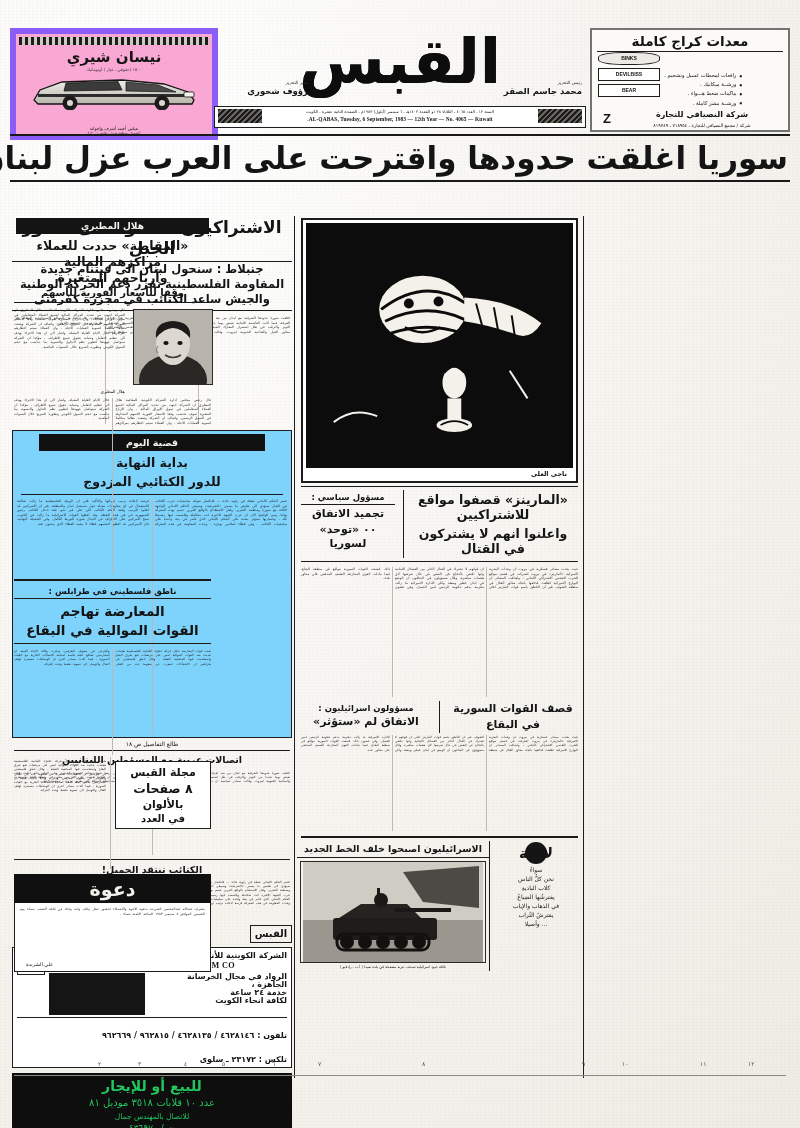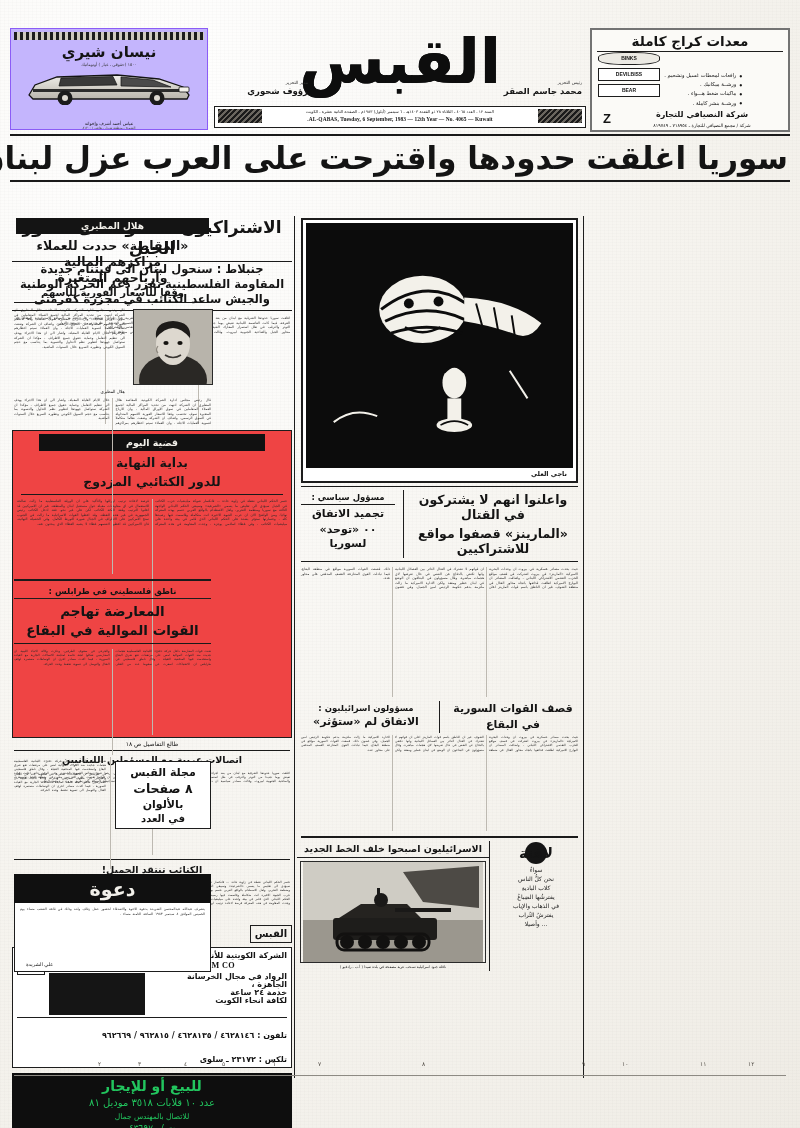--- a/index.html
+++ b/index.html
@@ -30,21 +30,21 @@
   .body-txt{
     font-size:3.4px;line-height:4.6px;text-align:justify;
     color:#2a2a2a;
     word-spacing:1px;
     overflow:hidden;
   }
   .body-txt.sm{font-size:3.1px;line-height:4.2px;}
 
   
   .masthead{position:absolute;left:0;top:0;width:780px;height:100px;}
-  .ad-car{position:absolute;left:0;top:0;width:196px;height:100px;border:1px solid #8b5cf6;background:#c4b5fd;overflow:hidden;}
+  .ad-car{position:absolute;left:0;top:0;width:196px;height:100px;border:6px solid #8b5cf6;background:#f9a8d4;overflow:hidden;}
   .ad-car .topbar{height:8px;margin:3px;background:repeating-linear-gradient(90deg,#1d1d1d 0 3px,#cfcabf 3px 6px);}
   .ad-car .bigar{font-size:15px;font-weight:bold;text-align:center;letter-spacing:-1px;margin-top:1px;}
   .ad-car .subar{font-size:4.2px;text-align:center;margin-top:1px;color:#333;}
   .car-img{position:absolute;left:10px;top:36px;width:176px;height:40px;}
   .ad-car .foot{position:absolute;bottom:3px;right:4px;left:4px;font-size:4.4px;text-align:center;}
   .ad-car .foot2{position:absolute;bottom:-1px;right:4px;left:4px;font-size:3.4px;text-align:center;color:#444;}
 
   .logo-wrap{position:absolute;left:200px;top:0;width:380px;height:100px;}
   .qabas{
     position:absolute;left:0;right:0;top:2px;text-align:center;
@@ -119,21 +119,21 @@
   .lafta-hd{font-size:14px;font-weight:bold;text-align:center;letter-spacing:1px;position:relative;z-index:2;}
   .lafta-dot{position:absolute;left:50%;top:-3px;transform:translateX(-50%);width:22px;height:22px;border-radius:50%;background:#151515;z-index:1;}
   .poem{font-size:6px;line-height:9px;text-align:center;color:#222;margin-top:4px;}
   .tankcap{font-size:9.5px;font-weight:bold;text-align:center;padding:2px 2px 3px;border-bottom:1px solid #1d1d1d;}
   .tankimg{height:100px;border:1px solid #2a2a2a;margin:3px 3px 1px;}
   .tankcap2{font-size:3.6px;line-height:5px;text-align:center;padding:1px 4px;}
 
   
   .rh1{font-size:17px;font-weight:bold;text-align:center;line-height:21px;letter-spacing:-0.8px;padding:1px 2px 2px;}
   .rsub{font-size:11.5px;font-weight:bold;text-align:center;line-height:15px;letter-spacing:-0.3px;padding:0 2px;}
-  .qbox{border:1px solid #1d1d1d;margin:4px 2px 0 2px;background:#ef4444;}
+  .qbox{border:1px solid #1d1d1d;margin:4px 2px 0 2px;background:#7dd3fc;}
   .qbox-hd{background:#111;color:#f2f0ea;font-size:9.5px;font-weight:bold;text-align:center;padding:3px 0;margin:3px 26px;}
   .qbox-t{font-size:12.5px;font-weight:bold;text-align:center;line-height:16px;letter-spacing:-0.4px;padding:1px 6px 2px;}
   .bullet-ln{font-size:6px;text-align:center;padding:2px 0;}
   .rh-mid{font-size:9.5px;font-weight:bold;text-align:center;line-height:12.5px;padding:2px 4px;}
 
   .ad-precast{border:1px solid #1d1d1d;margin:4px 2px 0;background:#fff;padding:3px 4px;}
   .ad-precast .ar{font-size:8px;font-weight:bold;text-align:right;}
   .ad-precast .en{font-size:8.2px;font-weight:bold;text-align:center;font-family:"Liberation Serif",serif;letter-spacing:0.3px;margin-top:1px;}
   .pc-logo{width:26px;height:22px;border:1px solid #1d1d1d;float:left;margin:0 4px 0 0;}
   .pc-photo{width:96px;height:42px;background:#151515;float:left;margin:3px 2px 0 0;}
@@ -323,22 +323,22 @@
             <path d="M28 200 q20 -16 44 -6" stroke="#f3f1ea" stroke-width="2" fill="none"></path>
           </svg>
         </div>
         <div class="cartoon-sign ar">ناجي العلي</div>
       </div>
 
       <div class="hr1 rule" style="margin:3px 4px"></div>
 
       <div style="display:flex;direction:rtl">
         <div style="flex:0 0 178px">
+          <div class="mh2 ar">«المارينز» قصفوا مواقع للاشتراكيين</div>
           <div class="mh2 ar">واعلنوا انهم لا يشتركون في القتال</div>
-          <div class="mh2 ar">«المارينز» قصفوا مواقع للاشتراكيين</div>
         </div>
         <div style="flex:1;border-right:1px solid #1d1d1d;padding-right:4px">
           <div class="mh-sm ar">مسؤول سياسي :</div>
           <div class="hr1 rule" style="margin:1px 4px"></div>
           <div class="mh3 ar">تجميد الاتفاق</div>
           <div class="mh3 ar">٠٠ «توحد» لسوريا</div>
         </div>
       </div>
 
       <div class="hr1 rule" style="margin:3px 4px"></div>

